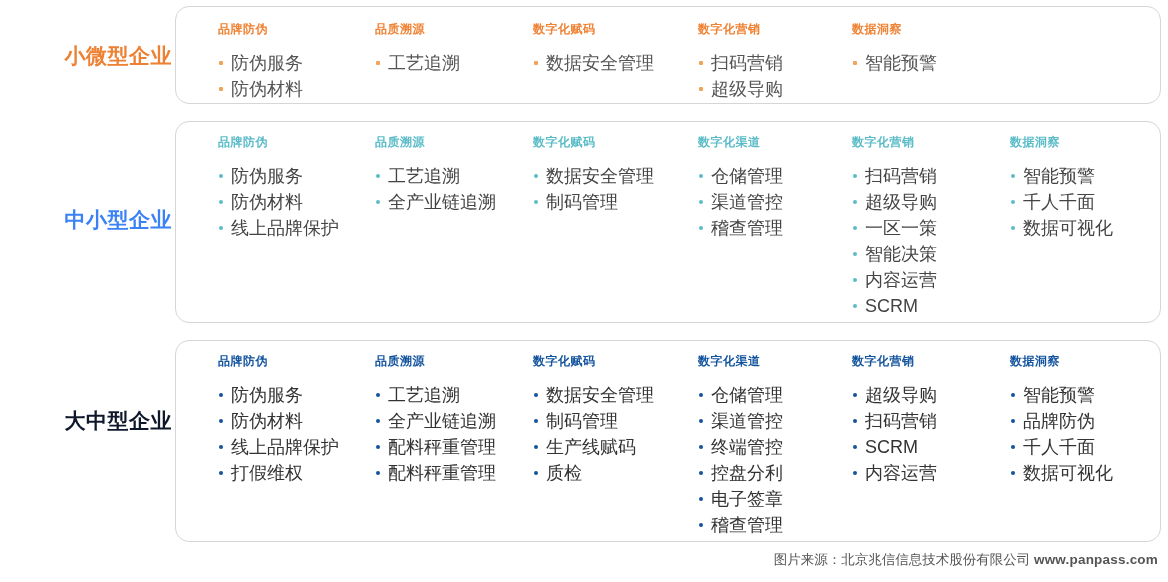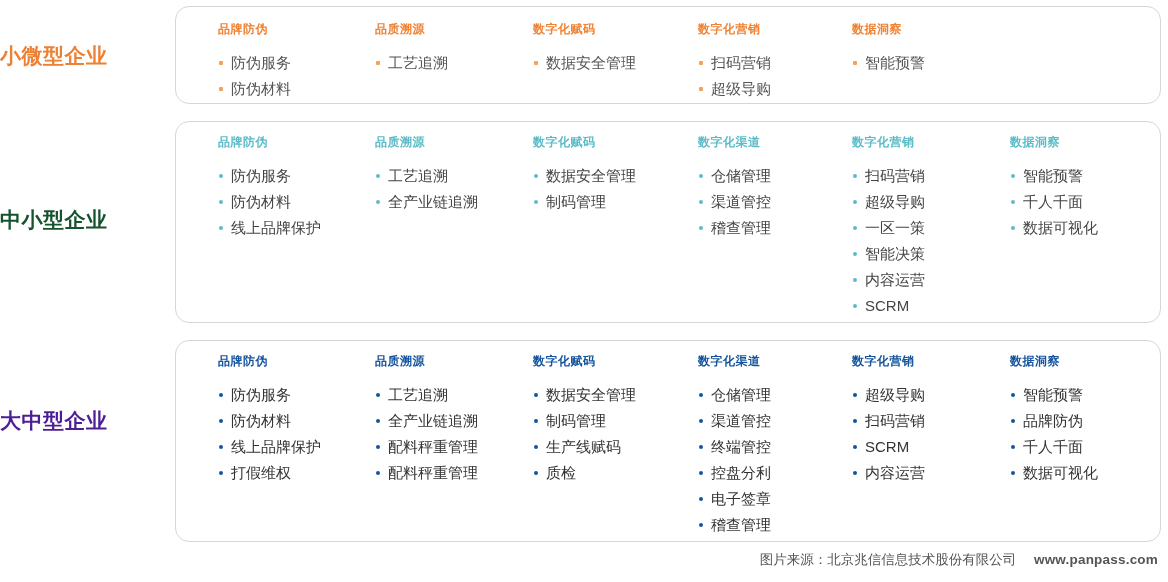--- a/index.html
+++ b/index.html
@@ -19,21 +19,21 @@
     position: absolute;
     left: 0;
     width: 1168px;
   }
 
   
   .tier-label {
     position: absolute;
     left: 0;
     width: 172px;
-    text-align: left;
+    text-align: right;
     font-size: 21px;
     font-weight: bold;
     letter-spacing: 0.5px;
     white-space: nowrap;
   }
 
   
   .tier-card {
     position: absolute;
     left: 175px;
@@ -64,21 +64,21 @@
 
   .col-list {
     list-style: none;
     margin: 0;
     padding: 0;
   }
 
   .col-list li {
     position: relative;
     padding-left: 13px;
-    font-size: 15px;
+    font-size: 18px;
     line-height: 26px;
     white-space: nowrap;
   }
 
   
   .tier-small .col-list li::before {
     content: "";
     position: absolute;
     left: 1px;
     top: 11px;
@@ -98,43 +98,43 @@
     border-radius: 50%;
   }
 
   
   .tier-small .tier-label { color: #ED8032; }
   .tier-small .col-title  { color: #F08233; }
   .tier-small .col-list li { color: #555555; }
   .tier-small .col-list li::before { background: #F3A35C; }
 
   
-  .tier-mid .tier-label { color: #14532d; }
+  .tier-mid .tier-label { color: #3b82f6; }
   .tier-mid .col-title  { color: #5BBCC8; }
   .tier-mid .col-list li { color: #444444; }
   .tier-mid .col-list li::before { background: #5BBCC8; }
 
   
-  .tier-large .tier-label { color: #4c1d95; }
+  .tier-large .tier-label { color: #0f172a; }
   .tier-large .col-title  { color: #14549E; }
   .tier-large .col-list li { color: #333333; }
   .tier-large .col-list li::before { background: #14549E; }
 
   
   .footer {
     position: absolute;
     left: 0;
     top: 551px;
     width: 1158px;
     text-align: right;
     font-size: 13.5px;
     color: #555555;
     white-space: nowrap;
   }
-  .footer .src { margin-right: 14px; }
+  .footer .src { }
   .footer .site { letter-spacing: 0.2px; font-weight: bold; }
 </style>
 </head>
 <body>
 
 <div id="stage">
     <div class="tier-row tier-small" style="top: 0px;">
       <div class="tier-label" style="top: 42px;">小微型企业</div>
       <div class="tier-card" style="top: 6px; height: 98px;">
         <div class="cols">

